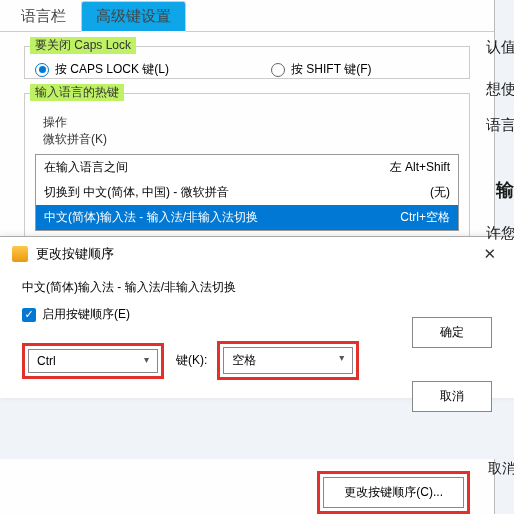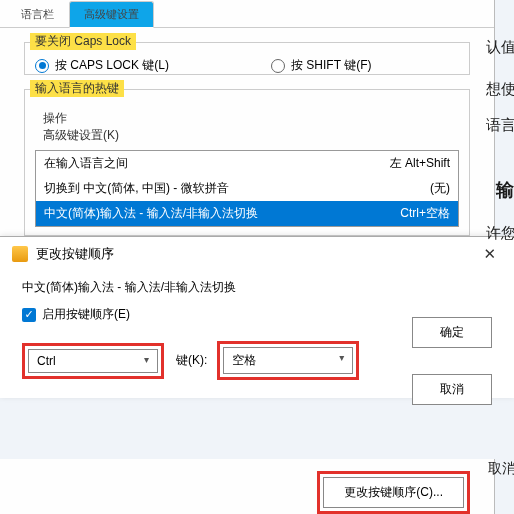--- a/index.html
+++ b/index.html
@@ -1,22 +1,22 @@
 <!DOCTYPE html>
 <html><head>
 <meta charset="utf-8">
 <style>
   * { box-sizing: border-box; font-family: "Microsoft YaHei", "Segoe UI", sans-serif; }
   body { margin: 0; width: 514px; height: 514px; background: #f0f4f9; overflow: hidden; position: relative; }
   .main { position: absolute; top: 0; left: 0; width: 495px; background: #fefefe; border-right: 1px solid #bbb; }
-  .tabs { display: flex; border-bottom: 1px solid #ccc; font-size: 11px; padding-left: 6px; }
+  .tabs { display: flex; border-bottom: 1px solid #ccc; font-size: 15px; padding-left: 6px; }
   .tab { padding: 5px 14px; color: #444; border: 1px solid transparent; position: relative; top: 1px; cursor: pointer; }
   .tab.active { border: 1px solid #ccc; border-bottom: 1px solid #fff; background: #0ea5e9; border-radius: 3px 3px 0 0; }
   .group { margin: 14px 24px 8px; position: relative; }
-  .group-title { position: absolute; top: -9px; left: 6px; background: #fde047; padding: 0 5px; font-size: 12px; color: #333; }
+  .group-title { position: absolute; top: -9px; left: 6px; background: #bef264; padding: 0 5px; font-size: 12px; color: #333; }
   .group-box { border: 1px solid #ccc; padding: 14px 10px 0; }
   .radios { display: flex; gap: 24px; align-items: center; }
   .radio { display: flex; align-items: center; gap: 6px; font-size: 12px; cursor: pointer; }
   .radio-dot { width: 14px; height: 14px; border: 1px solid #0078d4; border-radius: 50%; display: flex; align-items: center; justify-content: center; }
   .radio-dot.checked::after { content: ''; width: 7px; height: 7px; background: #0078d4; border-radius: 50%; }
   .radio-dot.unchecked { border-color: #666; }
   .tbl-head { display: flex; justify-content: space-between; font-size: 12px; color: #333; padding: 6px 8px; flex-direction: column; }
   .tbl { border: 1px solid #999; background: #fff; }
   .row { display: flex; justify-content: space-between; font-size: 12px; padding: 4px 8px; }
   .row.sel { background: #0078d4; color: #fff; }
@@ -25,21 +25,21 @@
   .dlg-icon { width: 16px; height: 16px; background: linear-gradient(#ffc74a,#e89a10); border-radius: 2px; }
   .dlg-close { margin-left: auto; font-size: 15px; cursor: pointer; color: #333; padding: 0 6px; }
   .dlg-body { padding: 4px 22px 18px; font-size: 12px; }
   .dlg-label { margin: 4px 0 10px; }
   .chk { display: flex; align-items: center; gap: 6px; margin-bottom: 18px; }
   .chk-box { width: 14px; height: 14px; background: #0078d4; color: #fff; display: flex; align-items: center; justify-content: center; font-size: 11px; border-radius: 2px; }
   .dlg-row { display: flex; align-items: center; }
   .dd-wrap { border: 3px solid #e2312b; padding: 3px; }
   .dd { border: 1px solid #888; padding: 4px 8px; display: flex; justify-content: space-between; min-width: 130px; font-size: 12px; cursor: pointer; background: #fff; }
   .dd .chev { color: #555; font-size: 10px; }
-  .dlg-buttons { position: absolute; right: 22px; top: 80px; display: flex; flex-direction: column; gap: 26px; }
+  .dlg-buttons { position: absolute; right: 22px; top: 80px; display: flex; flex-direction: column; gap: 33px; }
   .btn { border: 1px solid #888; background: #fff; padding: 6px 20px; font-size: 12px; cursor: pointer; min-width: 80px; text-align: center; }
   .bottom-btn-area { position: absolute; top: 459px; left: 0; width: 495px; background: #fefefe; padding: 12px 24px; display: flex; justify-content: flex-end; border-right: 1px solid #bbb; }
   .bottom-wrap { border: 3px solid #e2312b; padding: 3px; }
   .side-text { position: absolute; right: -2px; font-size: 15px; color: #1a1a1a; writing-mode: horizontal-tb; white-space: nowrap; }
 </style>
 </head>
 <body>
 
 <div class="main">
   <div class="tabs">
@@ -61,21 +61,21 @@
         </div>
       </div>
     </div>
   </div>
 
   <div class="group">
     <div class="group-title">输入语言的热键</div>
     <div class="group-box" style="padding-bottom:8px;">
       <div class="tbl-head">
         <span>操作</span>
-        <span>高级键设置(K)</span>
+        <span>微软拼音(K)</span>
       </div>
       <div class="tbl">
         <div class="row">
           <span>在输入语言之间</span>
           <span>左  Alt+Shift</span>
         </div>
         <div class="row">
           <span>切换到 中文(简体, 中国) - 微软拼音</span>
           <span>(无)</span>
         </div>

